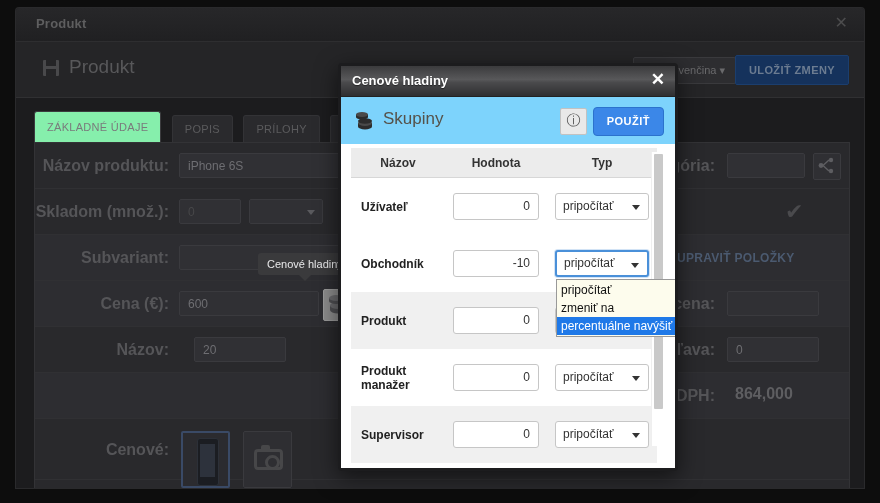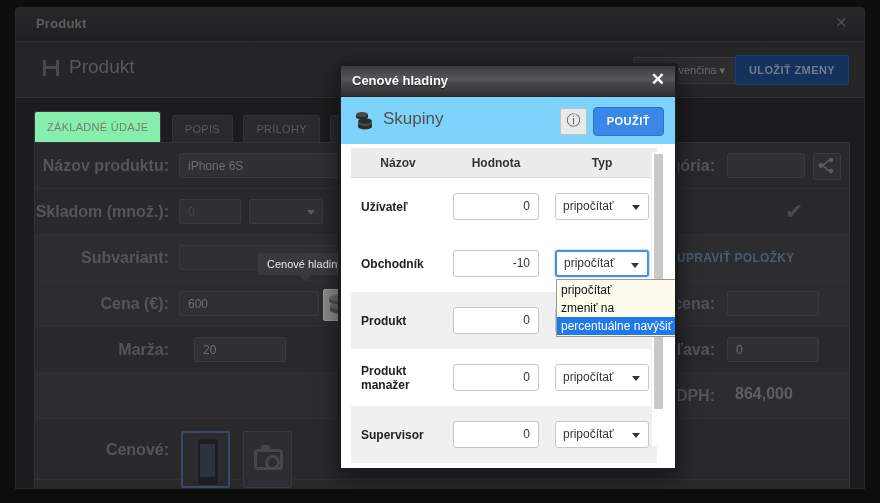--- a/index.html
+++ b/index.html
@@ -668,21 +668,21 @@
             <rect x="5" y="8" width="14" height="3" fill="#4f4f52"></rect>
             <ellipse cx="12" cy="8" rx="7" ry="3" fill="#6a6a6d"></ellipse>
           </svg>
         </div>
         <div class="flabel" style="left:540px;width:140px;text-align:right;">Akciová cena:</div>
         <div class="finput" style="left:692px;top:10px;width:92px;"></div>
       </div>
 
       <div class="frow">
         <div class="lcol">
-            <div class="flabel">Marža:</div>
+            <div class="flabel">Názov:</div>
           </div>
         <div class="finput num" style="left:159px;top:10px;width:92px;">20</div>
         <div class="flabel" style="left:580px;width:100px;text-align:right;">Zľava:</div>
         <div class="finput num" style="left:692px;top:10px;width:92px;">0</div>
       </div>
 
       <div class="frow alt">
         <div class="flabel" style="left:560px;width:120px;text-align:right;">Cena s DPH:</div>
         <div class="big-num" style="left:700px;top:12px;">864,000</div>
       </div>

